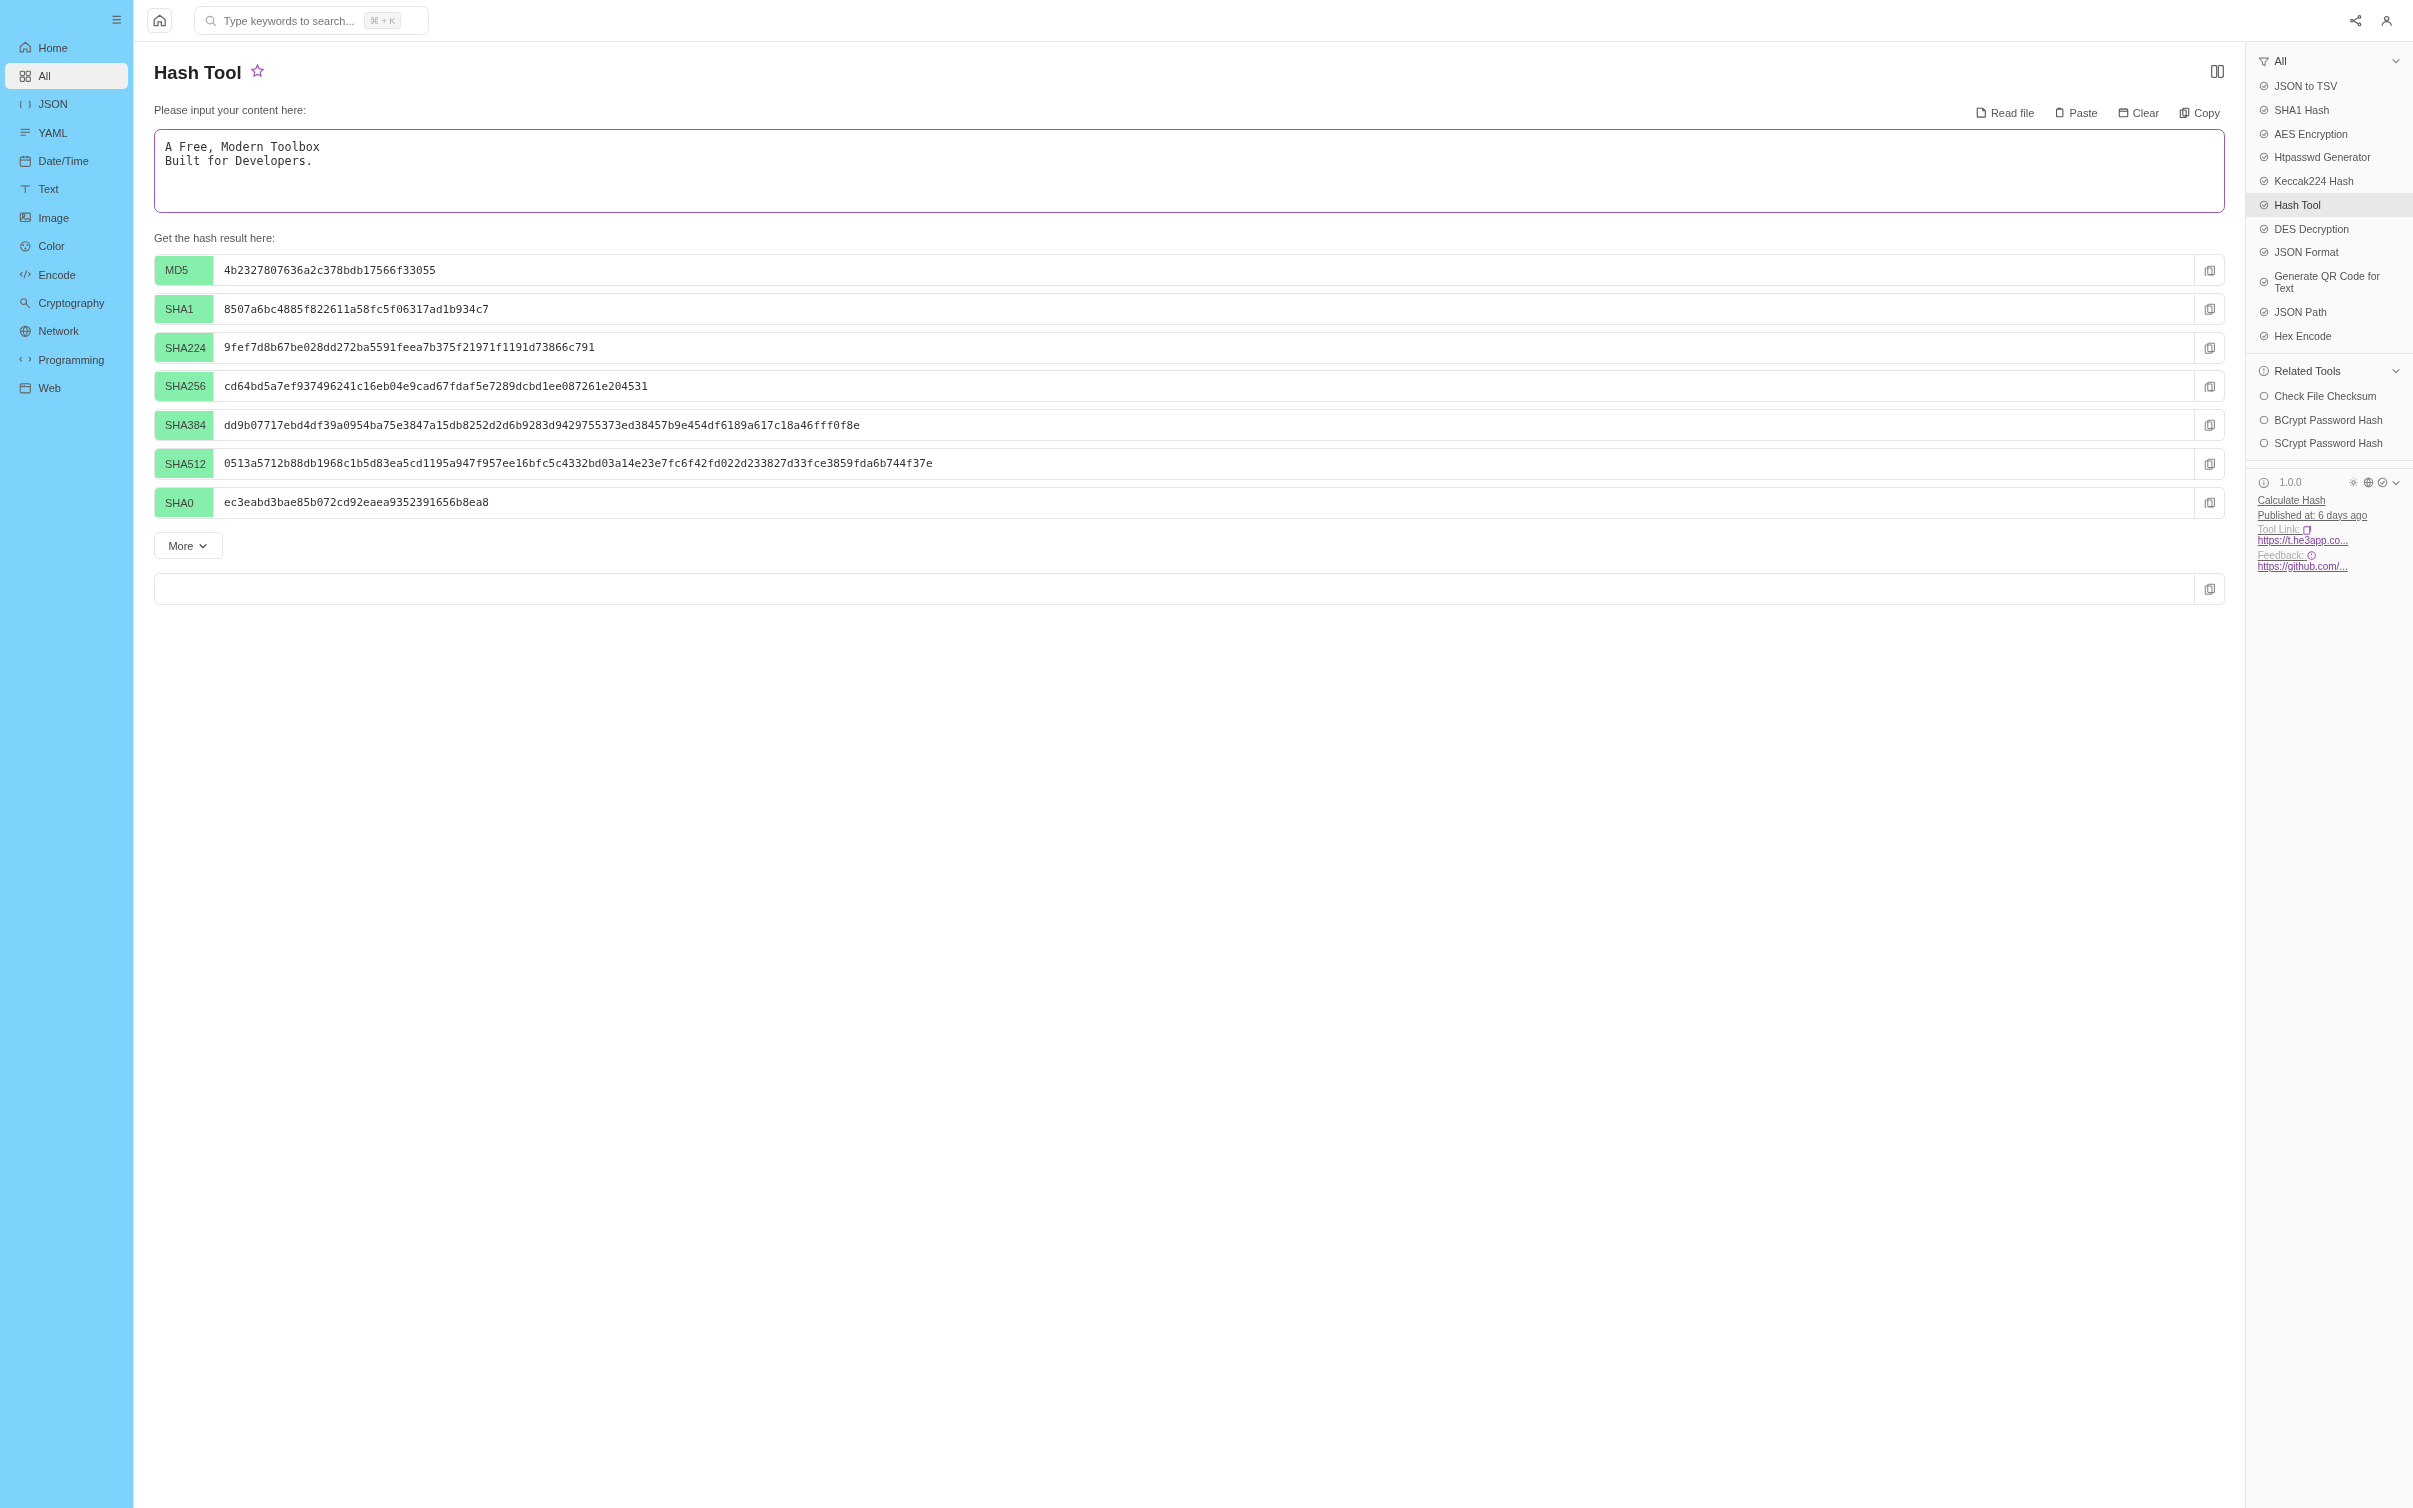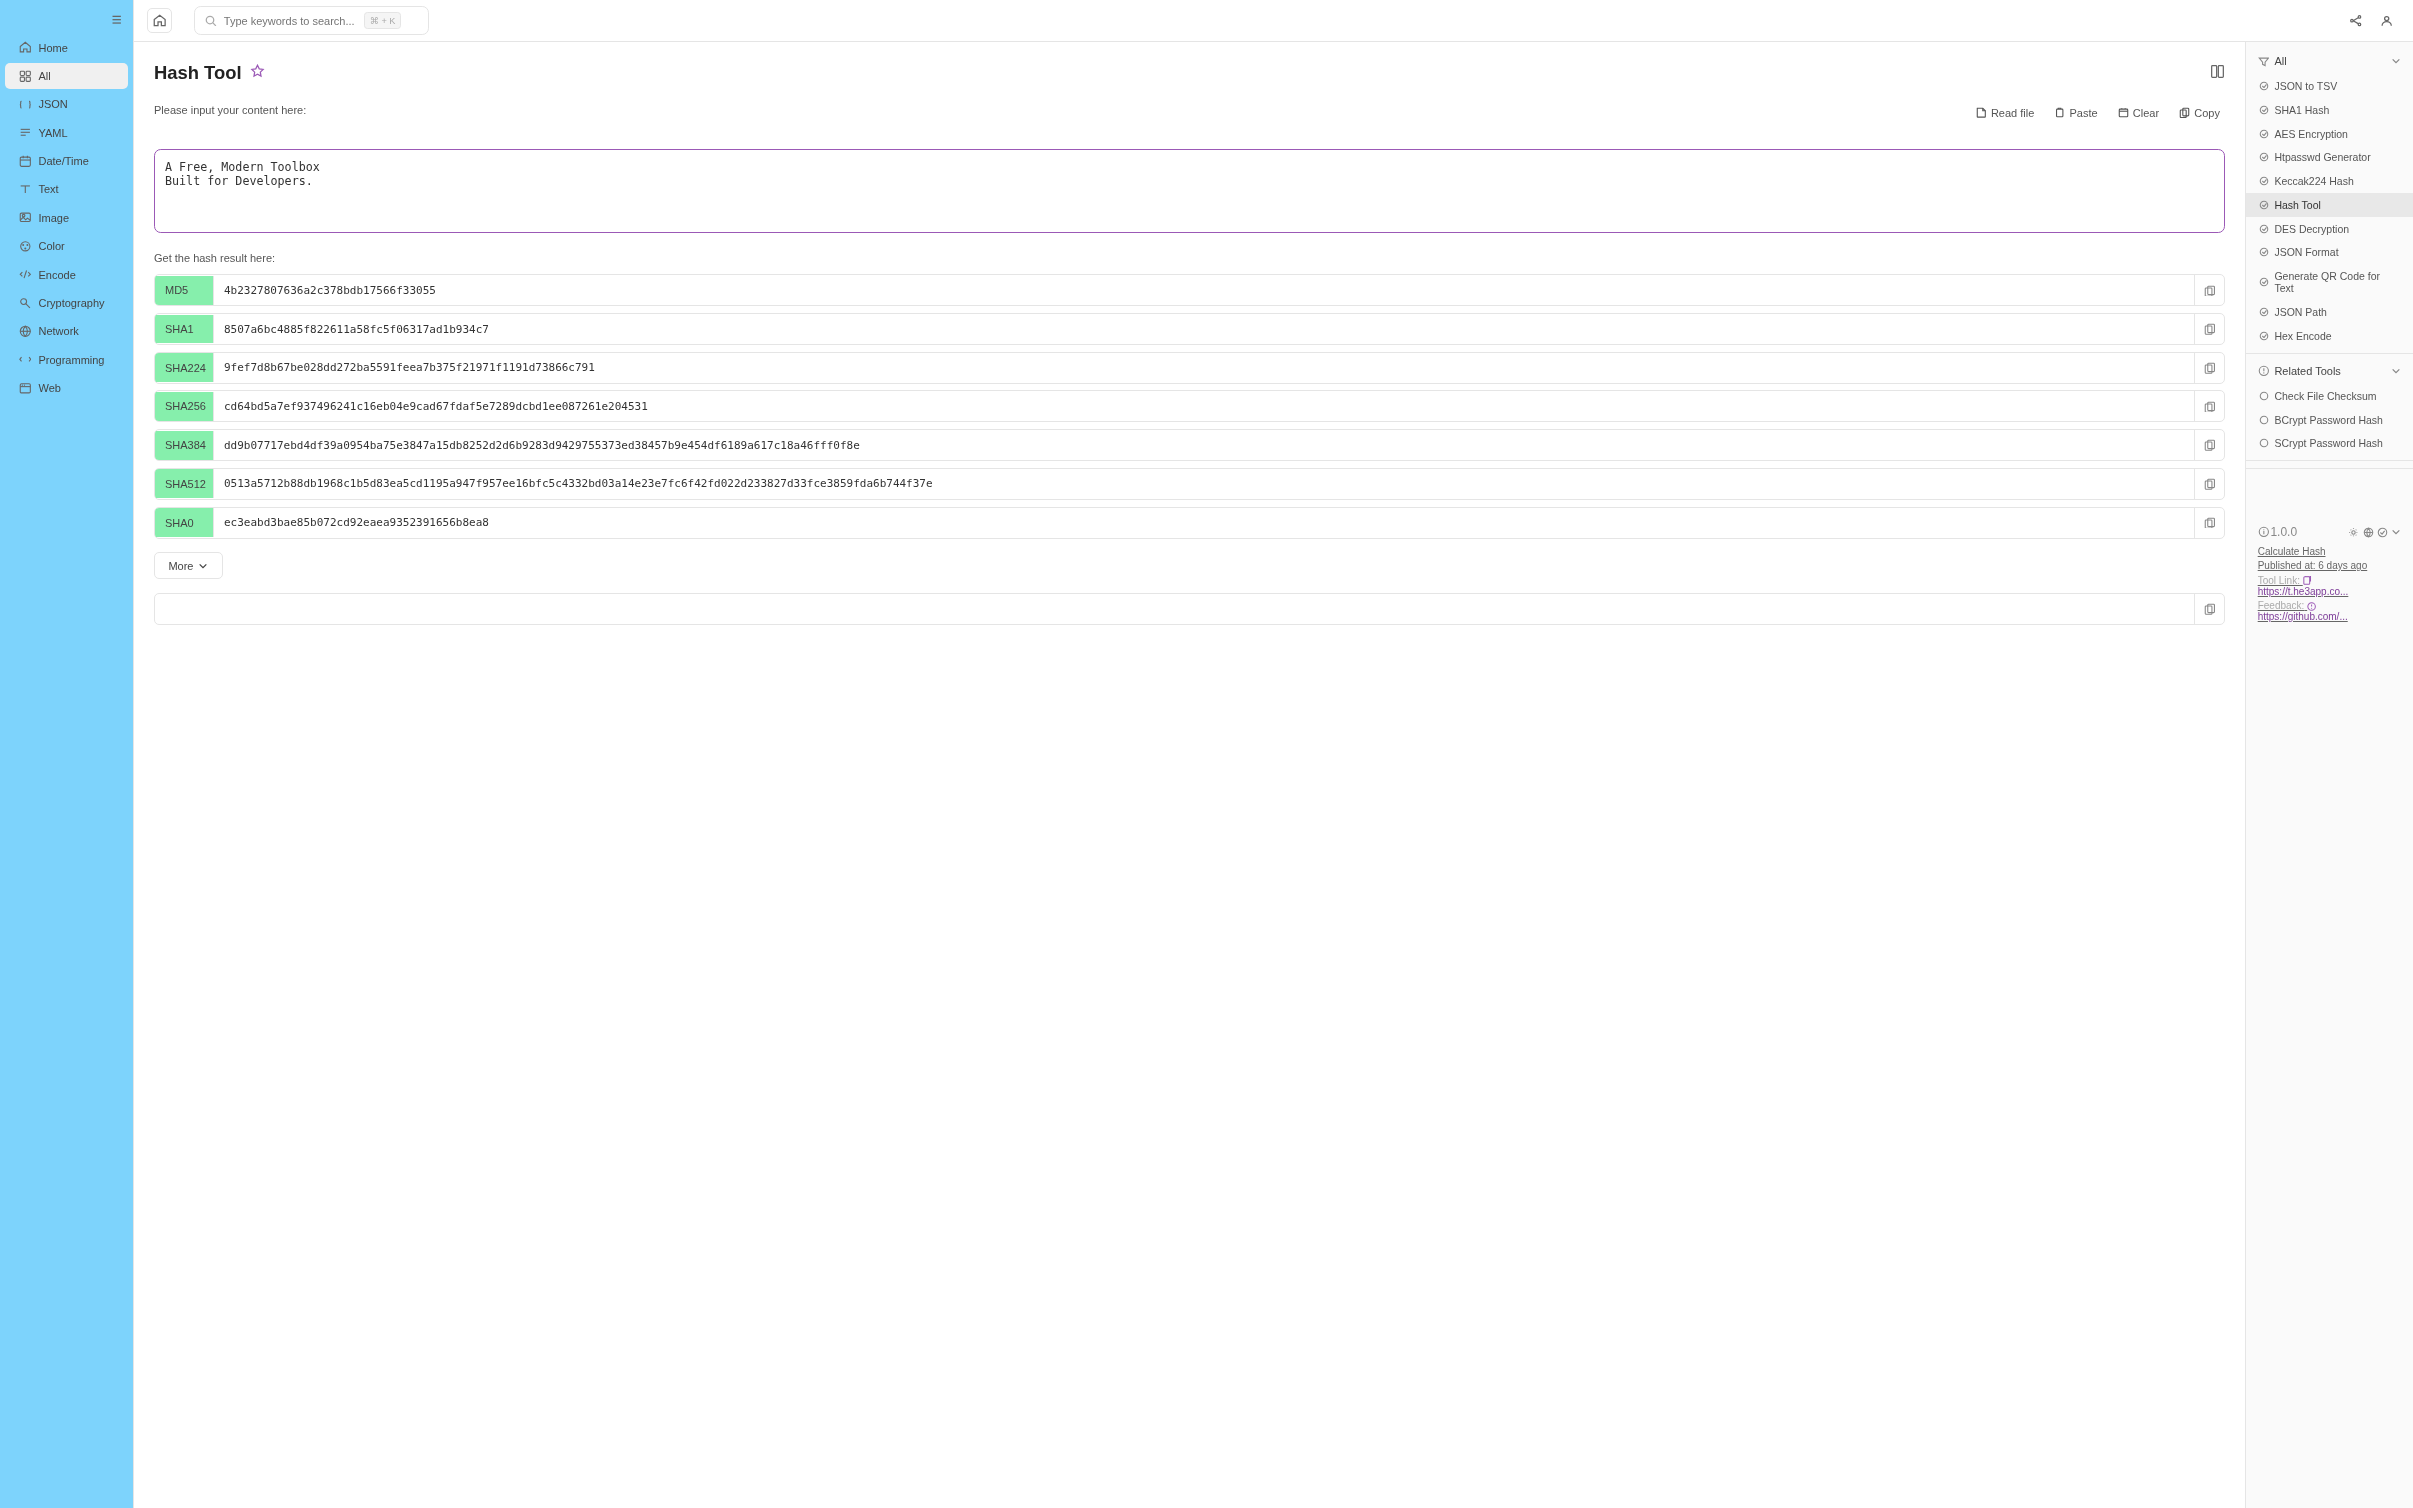--- a/index.html
+++ b/index.html
@@ -57,21 +57,21 @@
     
     .right-sidebar { width: 168px; background: #fafafa; border-left: 0.8px solid #e5e5e5; overflow-y: auto; padding: 6.7px 0; flex-shrink: 0; }
     .right-section-header { display: flex; align-items: center; justify-content: space-between; padding: 6.7px 11.7px; font-size: 11px; color: #444; cursor: pointer; }
     .right-item { display: flex; align-items: center; gap: 5px; padding: 5.9px 11.7px; font-size: 10.5px; color: #555; cursor: pointer; }
     .right-item.active { background: #e8e8e8; font-weight: 500; color: #333; }
     .right-item-icon { width: 11.7px; height: 11.7px; display: flex; align-items: center; justify-content: center; color: #888; flex-shrink: 0; }
     .divider { height: 0.8px; background: #e5e5e5; margin: 5px 0; }
 
     
     .version-section { padding: 8.4px 11.7px; border-top: 0.8px solid #e5e5e5; margin-top: 6.7px; }
-    .version-row { display: flex; align-items: center; gap: 1px; font-size: 12px; color: #888; margin-bottom: 6.7px; margin-top: 48px; }
+    .version-row { display: flex; align-items: center; gap: 10px; font-size: 10px; color: #888; margin-bottom: 6.7px; }
     .version-actions { display: flex; align-items: center; gap: 3.4px; }
     .version-info-row { font-size: 10px; color: #666; margin-bottom: 3.4px; text-decoration: underline; }
     .version-info-row span { color: #aaa; }
     .tool-link { color: #7d3c98; text-decoration: none; font-size: 10px; }
 
     
     ::-webkit-scrollbar { width: 5px; }
     ::-webkit-scrollbar-track { background: transparent; }
     ::-webkit-scrollbar-thumb { background: #ddd; border-radius: 2.5px; }
 
@@ -303,21 +303,21 @@
             <svg width="11" height="11" viewBox="0 0 13 13" fill="none" stroke="currentColor" stroke-width="1.3">
                 <rect x="4.5" y="1.5" width="7" height="9" rx="1"></rect>
                 <rect x="1.5" y="3.5" width="7" height="9" rx="1"></rect>
               </svg>
             <span>Copy</span>
           </button>
         </div>
       </div>
 
       <div style="position: relative;">
-        <textarea class="content-textarea" spellcheck="false" id="main-textarea" style="background: rgb(255, 255, 255); margin-top: 20px;">A Free, Modern Toolbox
+        <textarea class="content-textarea" spellcheck="false" id="main-textarea" style="background: rgb(255, 255, 255);">A Free, Modern Toolbox
 Built for Developers.</textarea>
       </div>
 
       <div class="result-label">Get the hash result here:</div>
 
       <div id="hash-rows">
           <div class="hash-row">
       <div class="hash-label">MD5</div>
       <div class="hash-value">4b2327807636a2c378bdb17566f33055</div>
       <div class="hash-copy" title="Copy">

